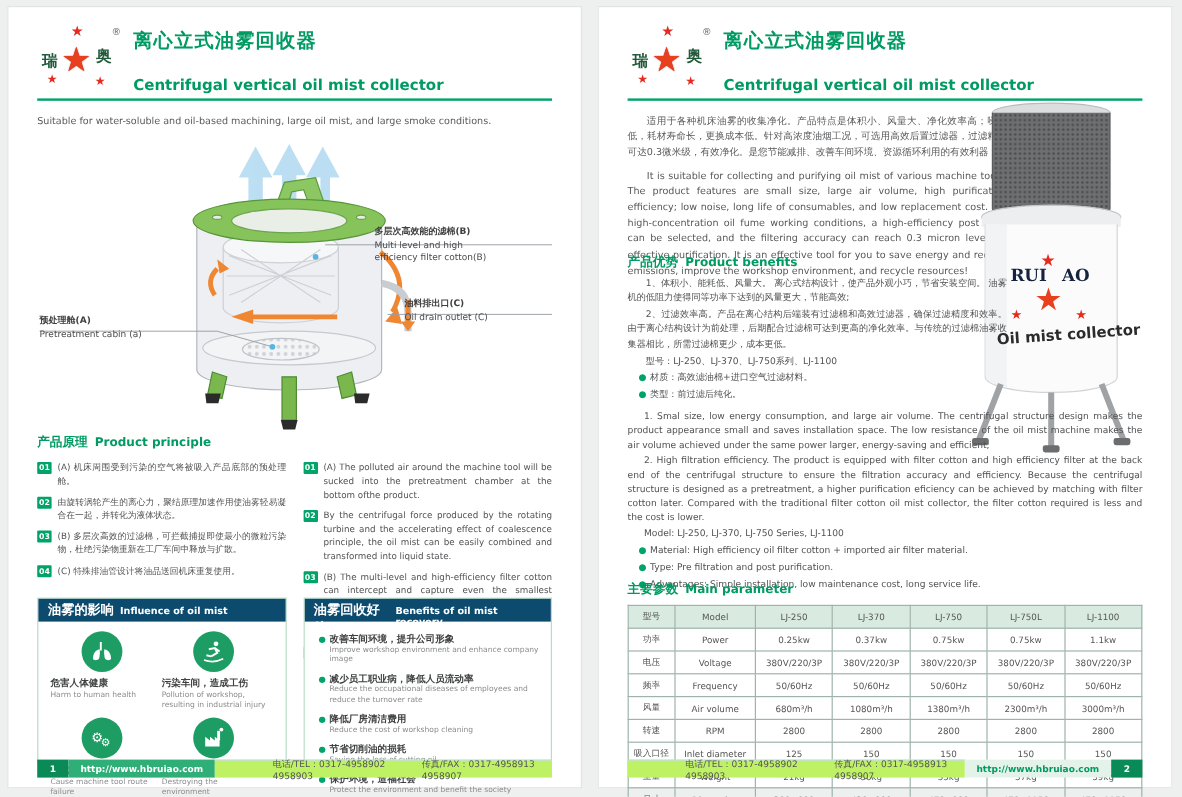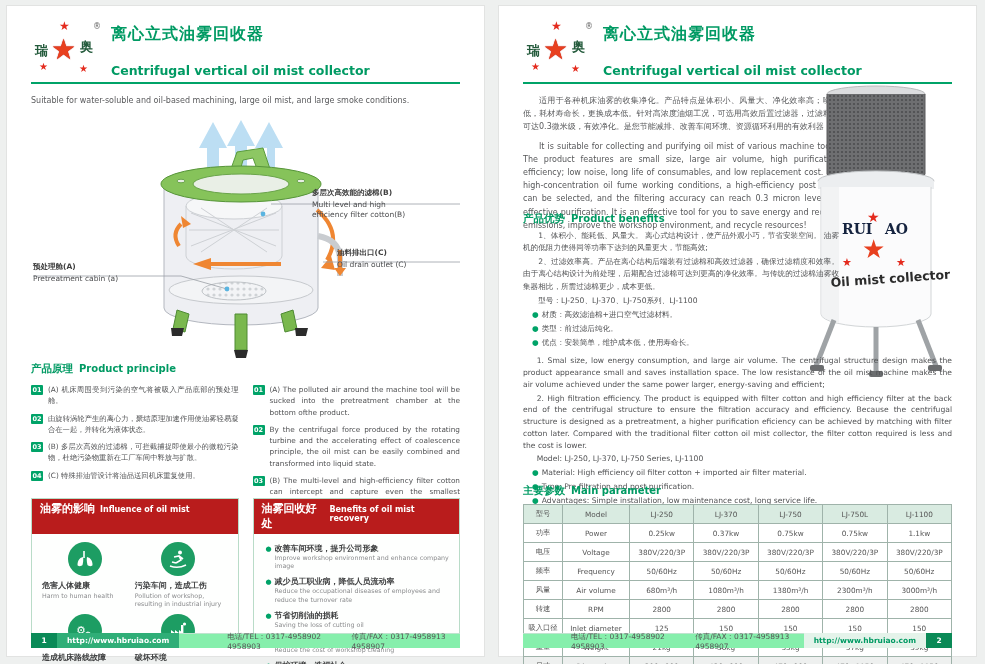--- a/index.html
+++ b/index.html
@@ -46,40 +46,40 @@
   .pr-cols{display:flex;gap:14px;margin-top:8px;}
   .pr-col{width:50%;}
   .pitem{display:flex;gap:5px;margin-bottom:6px;}
   .pnum{flex:0 0 12px;height:10px;background:#00a368;color:#fff;font-size:6.5px;font-weight:bold;
         display:flex;align-items:center;justify-content:center;border-radius:1px;margin-top:1px;}
   .ptext{font-size:7.3px;line-height:1.55;text-align:justify;color:#515254;}
 
   
   .panels{position:absolute;left:0;right:0;top:492px;display:flex;gap:14px;}
   .panel{width:50%;border:1px solid #b9dcc8;background:#fefffe;box-sizing:border-box;height:138px;}
-  .panel-h{height:35px;background:#b91c1c;color:#fff;display:flex;align-items:baseline;gap:5px;padding:2px 8px 0;box-sizing:border-box;}
+  .panel-h{height:19px;background:#0c4a6e;color:#fff;display:flex;align-items:baseline;gap:5px;padding:2px 8px 0;box-sizing:border-box;}
   .panel-h .cn{font-size:11px;font-weight:bold;}
   .panel-h .en{font-size:8px;font-weight:bold;}
   .inf-grid{display:flex;flex-wrap:wrap;padding:8px 10px 0;}
   .inf-cell{width:50%;box-sizing:border-box;padding:0 6px 6px 0;}
   .inf-ic{width:34px;height:34px;border-radius:50%;background:#1d9d63;margin:0 auto 4px;display:flex;align-items:center;justify-content:center;}
   .inf-cn{font-size:8px;font-weight:bold;color:#3f4041;}
   .inf-en{font-size:6.3px;color:#8a8b8d;line-height:1.3;margin-top:1px;}
   .ben-list{padding:9px 10px 0 12px;}
   .ben-item{margin-bottom:6px;}
   .ben-cn{font-size:8px;font-weight:bold;color:#3f4041;}
   .ben-cn .dot{color:#00a368;margin-right:3px;font-size:7px;}
   .ben-en{font-size:6.3px;color:#8a8b8d;line-height:1.3;margin-left:9px;}
 
   
   .footer{position:absolute;left:0;right:0;bottom:8px;height:15px;display:flex;align-items:stretch;font-size:7.5px;}
   .f-page{width:26px;background:#0a8a57;color:#fff;display:flex;align-items:center;justify-content:center;font-weight:bold;}
   .f-url{background:#2fae77;color:#fff;font-weight:bold;display:flex;align-items:center;padding:0 10px;}
   .f-url-green{color:#009a63;font-weight:bold;display:flex;align-items:center;padding:0 10px;background:#e4f3ea;}
-  .f-info{flex:1;background:#86efac;border-top:1px solid #bfe3cf;display:flex;align-items:center;justify-content:center;gap:16px;color:#555;padding-left:48px;}
+  .f-info{flex:1;background:#bef264;border-top:1px solid #bfe3cf;display:flex;align-items:center;justify-content:center;gap:16px;color:#555;padding-left:48px;}
 
   
   .p2-intro{position:absolute;left:0;top:88px;width:316px;font-size:8px;line-height:1.65;text-align:justify;color:#57585a;}
   .p2-intro p{margin:0 0 6px;text-indent:2em;}
   .photo{position:absolute;right:0;top:76px;width:152px;height:306px;}
   #p2-benefits{position:absolute;left:0;right:0;top:206px;}
   .cnblock{width:316px;margin-top:4px;font-size:7.6px;line-height:1.6;text-align:justify;color:#515254;}
   .cnblock p{margin:0 0 2px;text-indent:2em;}
   .cnblock .bullet,.enblock .bullet{text-indent:1.2em;}
   .dotg{color:#00a368;margin-right:3px;}
@@ -305,26 +305,26 @@
       <div class="ben-list">
         <div class="ben-item">
           <div class="ben-cn"><span class="dot">●</span><span>改善车间环境，提升公司形象</span></div>
           <div class="ben-en">Improve workshop environment and enhance company image</div>
         </div>
         <div class="ben-item">
           <div class="ben-cn"><span class="dot">●</span><span>减少员工职业病，降低人员流动率</span></div>
           <div class="ben-en">Reduce the occupational diseases of employees and reduce the turnover rate</div>
         </div>
         <div class="ben-item">
+          <div class="ben-cn"><span class="dot">●</span><span>降低厂房清洁费用</span></div>
+          <div class="ben-en">Reduce the cost of workshop cleaning</div>
+        </div>
+        <div class="ben-item">
           <div class="ben-cn"><span class="dot">●</span><span>节省切削油的损耗</span></div>
           <div class="ben-en">Saving the loss of cutting oil</div>
-        </div>
-        <div class="ben-item">
-          <div class="ben-cn"><span class="dot">●</span><span>降低厂房清洁费用</span></div>
-          <div class="ben-en">Reduce the cost of workshop cleaning</div>
         </div>
         <div class="ben-item">
           <div class="ben-cn"><span class="dot">●</span><span>保护环境，造福社会</span></div>
           <div class="ben-en">Protect the environment and benefit the society</div>
         </div>
       </div>
     </div>
   </div>
 
   <div class="footer">
@@ -402,21 +402,20 @@
   <div id="p2-benefits">
     <div class="sec-h">
       <span>产品优势</span><span class="en">Product benefits</span>
     </div>
     <div class="cnblock">
       <p>1、体积小、能耗低、风量大。 离心式结构设计，使产品外观小巧，节省安装空间。 油雾机的低阻力使得同等功率下达到的风量更大，节能高效;</p>
       <p>2、过滤效率高。产品在离心结构后端装有过滤棉和高效过滤器，确保过滤精度和效率。 由于离心结构设计为前处理，后期配合过滤棉可达到更高的净化效率。与传统的过滤棉油雾收集器相比，所需过滤棉更少，成本更低。</p>
       <p>型号：LJ-250、LJ-370、LJ-750系列、LJ-1100</p>
       <p class="bullet"><span class="dotg">●</span><span>材质：高效滤油棉+进口空气过滤材料。</span></p>
       <p class="bullet"><span class="dotg">●</span><span>类型：前过滤后纯化。</span></p>
-      <p class="bullet"><span class="dotg">●</span><span>优点：安装简单，维护成本低，使用寿命长。</span></p>
     </div>
     <div class="enblock">
       <p>1. Smal size, low energy consumption, and large air volume. The centrifugal structure design makes the product appearance small and saves installation space. The low resistance of the oil mist machine makes the air volume achieved under the same power larger, energy-saving and efficient;</p>
       <p>2. High filtration efficiency. The product is equipped with filter cotton and high efficiency filter at the back end of the centrifugal structure to ensure the filtration accuracy and efficiency. Because the centrifugal structure is designed as a pretreatment, a higher purification eficiency can be achieved by matching with filter cotton later. Compared with the traditional filter cotton oil mist collector, the filter cotton required is less and the cost is lower.</p>
       <p>Model: LJ-250, LJ-370, LJ-750 Series, LJ-1100</p>
       <p class="bullet"><span class="dotg">●</span><span>Material: High efficiency oil filter cotton + imported air filter material.</span></p>
       <p class="bullet"><span class="dotg">●</span><span>Type: Pre filtration and post purification.</span></p>
       <p class="bullet"><span class="dotg">●</span><span>Advantages: Simple installation, low maintenance cost, long service life.</span></p>
     </div>
   </div>

